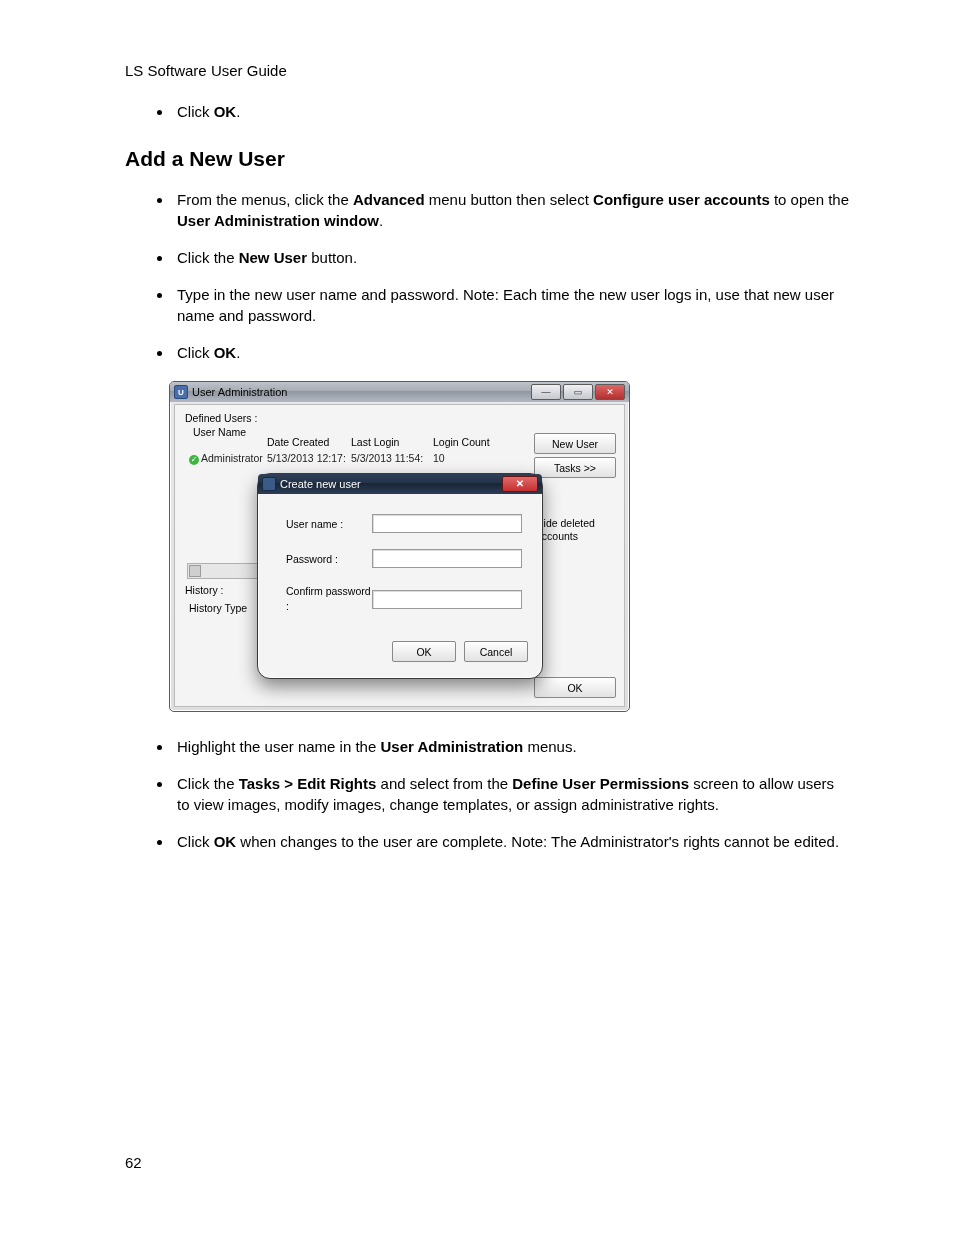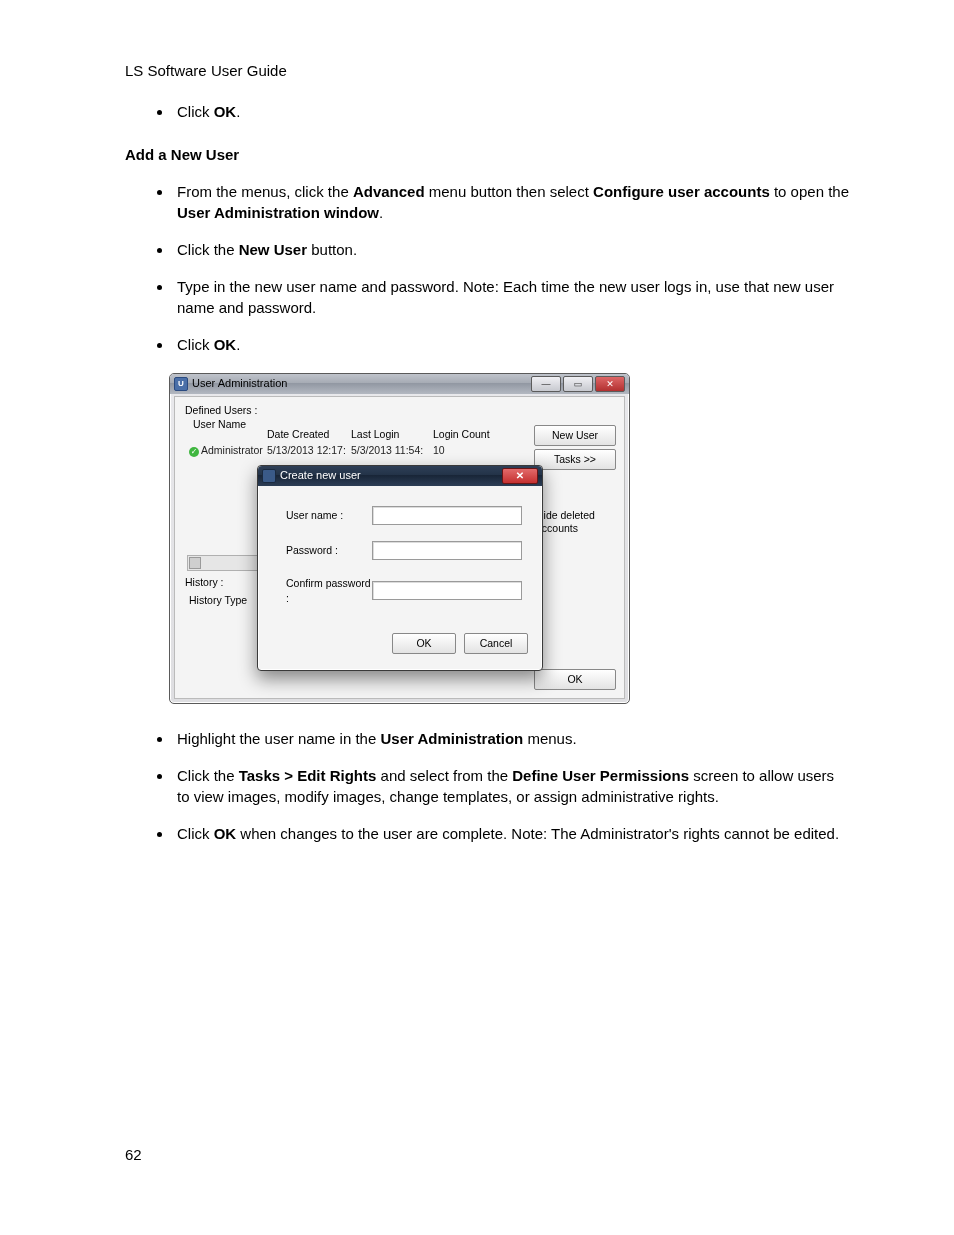--- a/index.html
+++ b/index.html
@@ -5,21 +5,21 @@
   body{
     margin:0;padding:0;background:#fff;
     font-family:Arial,Helvetica,sans-serif;
     color:#000;font-size:15px;line-height:1.4;
     width:954px;
   }
   .page{padding:60px 105px 60px 125px}
   .running-head{font-size:15px;margin-bottom:20px}
   ul.doc{list-style:disc;padding-left:48px;margin:0 0 18px 0}
   ul.doc li{margin:16px 0 10px 0;padding-left:4px}
-  h2{font-weight:bold;font-size:15px;margin:22px 0 14px 0}
+  h2{font-weight:bold;font-size:21px;margin:22px 0 14px 0}
   .b{font-weight:bold}
   .fig{margin:18px 0 24px 44px;width:459px}
   .pageno{margin-top:300px;font-size:15px}
 
   
   .win{
     width:459px;height:329px;
     background:linear-gradient(#e9e9ec,#dedee1);
     border:1px solid #5a5a5a;border-radius:5px;
     box-shadow:0 0 0 1px #fff inset;
@@ -63,21 +63,21 @@
   }
   .scroll-left{
     position:absolute;left:12px;top:158px;width:70px;height:14px;
     border:1px solid #b0b0b0;background:#e6e6e6;
   }
   .scroll-left .thumb{position:absolute;left:1px;top:1px;width:10px;height:10px;background:#cfcfcf;border:1px solid #9a9a9a}
 
   
   .dlg{
     position:absolute;left:82px;top:68px;width:284px;height:204px;
-    border:1px solid #3a3a3a;border-radius:4px;
+    border:1px solid #3a3a3a;border-radius:13px;
     background:#f4f4f4;
     box-shadow:0 8px 18px rgba(0,0,0,.45),0 0 0 1px #fff inset;
   }
   .dlg .dlgbar{
     height:20px;border-radius:4px 4px 0 0;
     background:linear-gradient(#2e3f57 0%,#233348 45%,#182537 46%,#2c3d55 100%);
     display:flex;align-items:center;padding:0 4px;gap:4px;color:#fff;font-size:11px;
   }
   .dlg .dlgbar .appicon{
     width:12px;height:12px;border:1px solid #1a2a40;background:#3a5a88;border-radius:2px;

